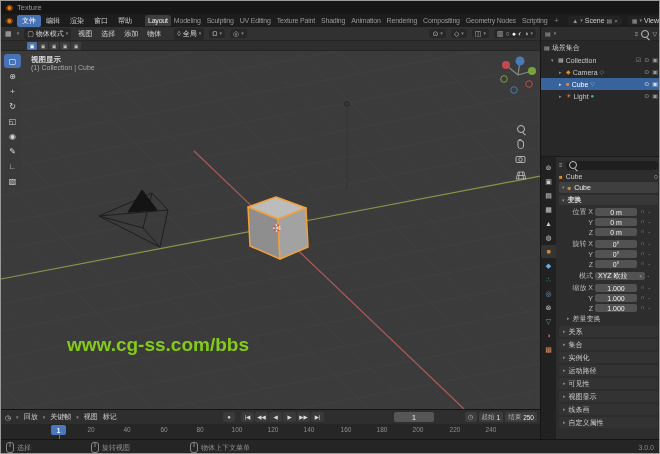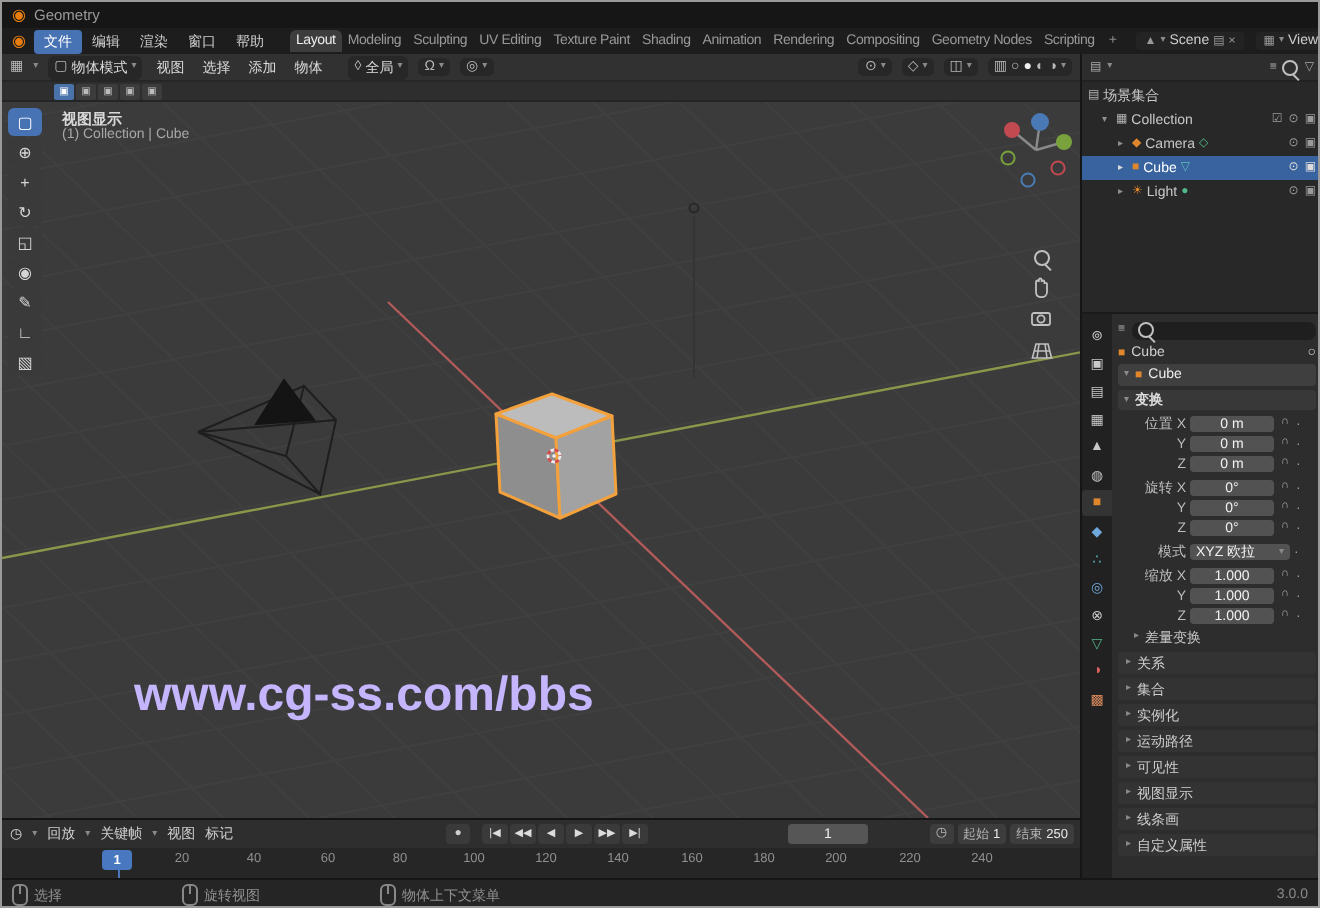--- a/index.html
+++ b/index.html
@@ -40,21 +40,21 @@
            display:flex;align-items:center;justify-content:center;}
   .selmode.active{background:#4a72ab;color:#fff;}
   .vcanvas{position:relative;width:100%;height:358px;overflow:hidden;}
   .scene-svg{position:absolute;left:0;top:0;}
   .toolbar{position:absolute;left:3px;top:3px;display:flex;flex-direction:column;gap:1px;}
   .tool{width:17px;height:14px;background:#3a3a3a;border-radius:3px;color:#d5d5d5;font-size:8px;
         display:flex;align-items:center;justify-content:center;}
   .tool.active{background:#4772b3;color:#fff;}
   .overlay-label{position:absolute;left:30px;top:4px;font-size:7.5px;font-weight:bold;color:#d8d8d8;}
   .overlay-sub{position:absolute;left:30px;top:13px;font-size:7px;color:#a8a8a8;}
-  .watermark{position:absolute;left:66px;top:283px;font-size:24px;font-weight:bold;color:#c4b5fd;
+  .watermark{position:absolute;left:66px;top:283px;font-size:19px;font-weight:bold;color:#84cc16;
              letter-spacing:0px;text-align:right;}
   .gizmo{position:absolute;left:497px;top:2px;}
   .navcol{position:absolute;left:514px;top:74px;display:flex;flex-direction:column;gap:4px;align-items:center;}
   .mag{width:6px;height:6px;border:1.2px solid #c0c0c0;border-radius:50%;position:relative;}
   .mag::after{content:"";position:absolute;left:5px;top:6px;width:3.5px;height:1.2px;background:#c0c0c0;
               transform:rotate(45deg);transform-origin:0 0;}
   
   .timeline{position:absolute;left:0;top:408px;width:540px;height:30px;background:#2e2e2e;
             border-top:1px solid #151515;border-right:1px solid #151515;box-sizing:border-box;}
   .theader{position:relative;height:14px;display:flex;align-items:center;gap:5px;font-size:7px;
@@ -128,21 +128,21 @@
   .mouse::after{content:"";position:absolute;left:50%;top:0;width:1px;height:4px;background:#888;transform:translateX(-50%);}
   .version{margin-left:auto;color:#8a8a8a;}
 </style>
 </head>
 <body>
 
 <div id="app">
 
   <div class="titlebar">
     <span class="icon logo">◉</span>
-    <span class="title">Geometry</span>
+    <span class="title">Texture</span>
   </div>
 
   <div class="topbar">
     <span class="icon logo">◉</span>
     <span class="menu-item hl">文件</span>
     <span class="menu-item">编辑</span>
     <span class="menu-item">渲染</span>
     <span class="menu-item">窗口</span>
     <span class="menu-item">帮助</span>
     <div class="tabs">

